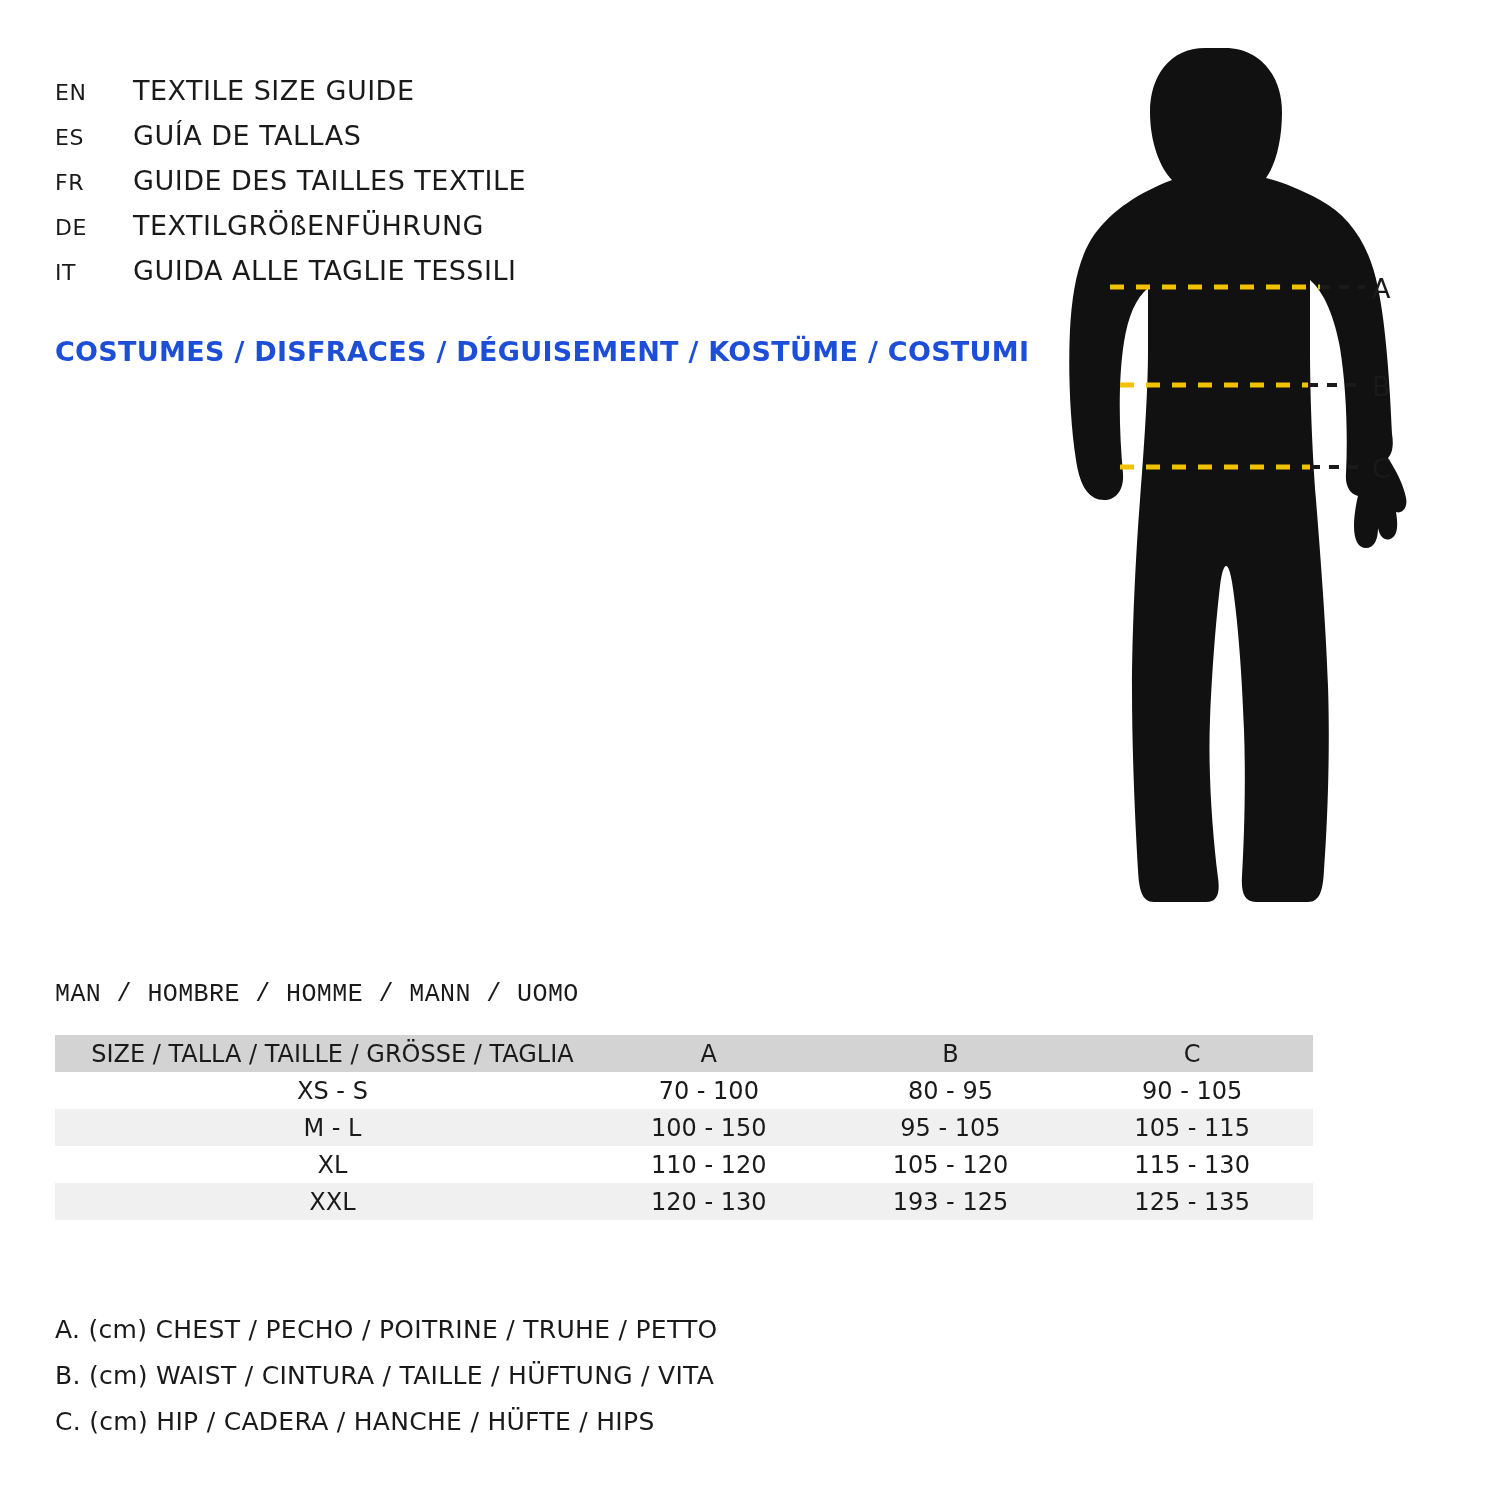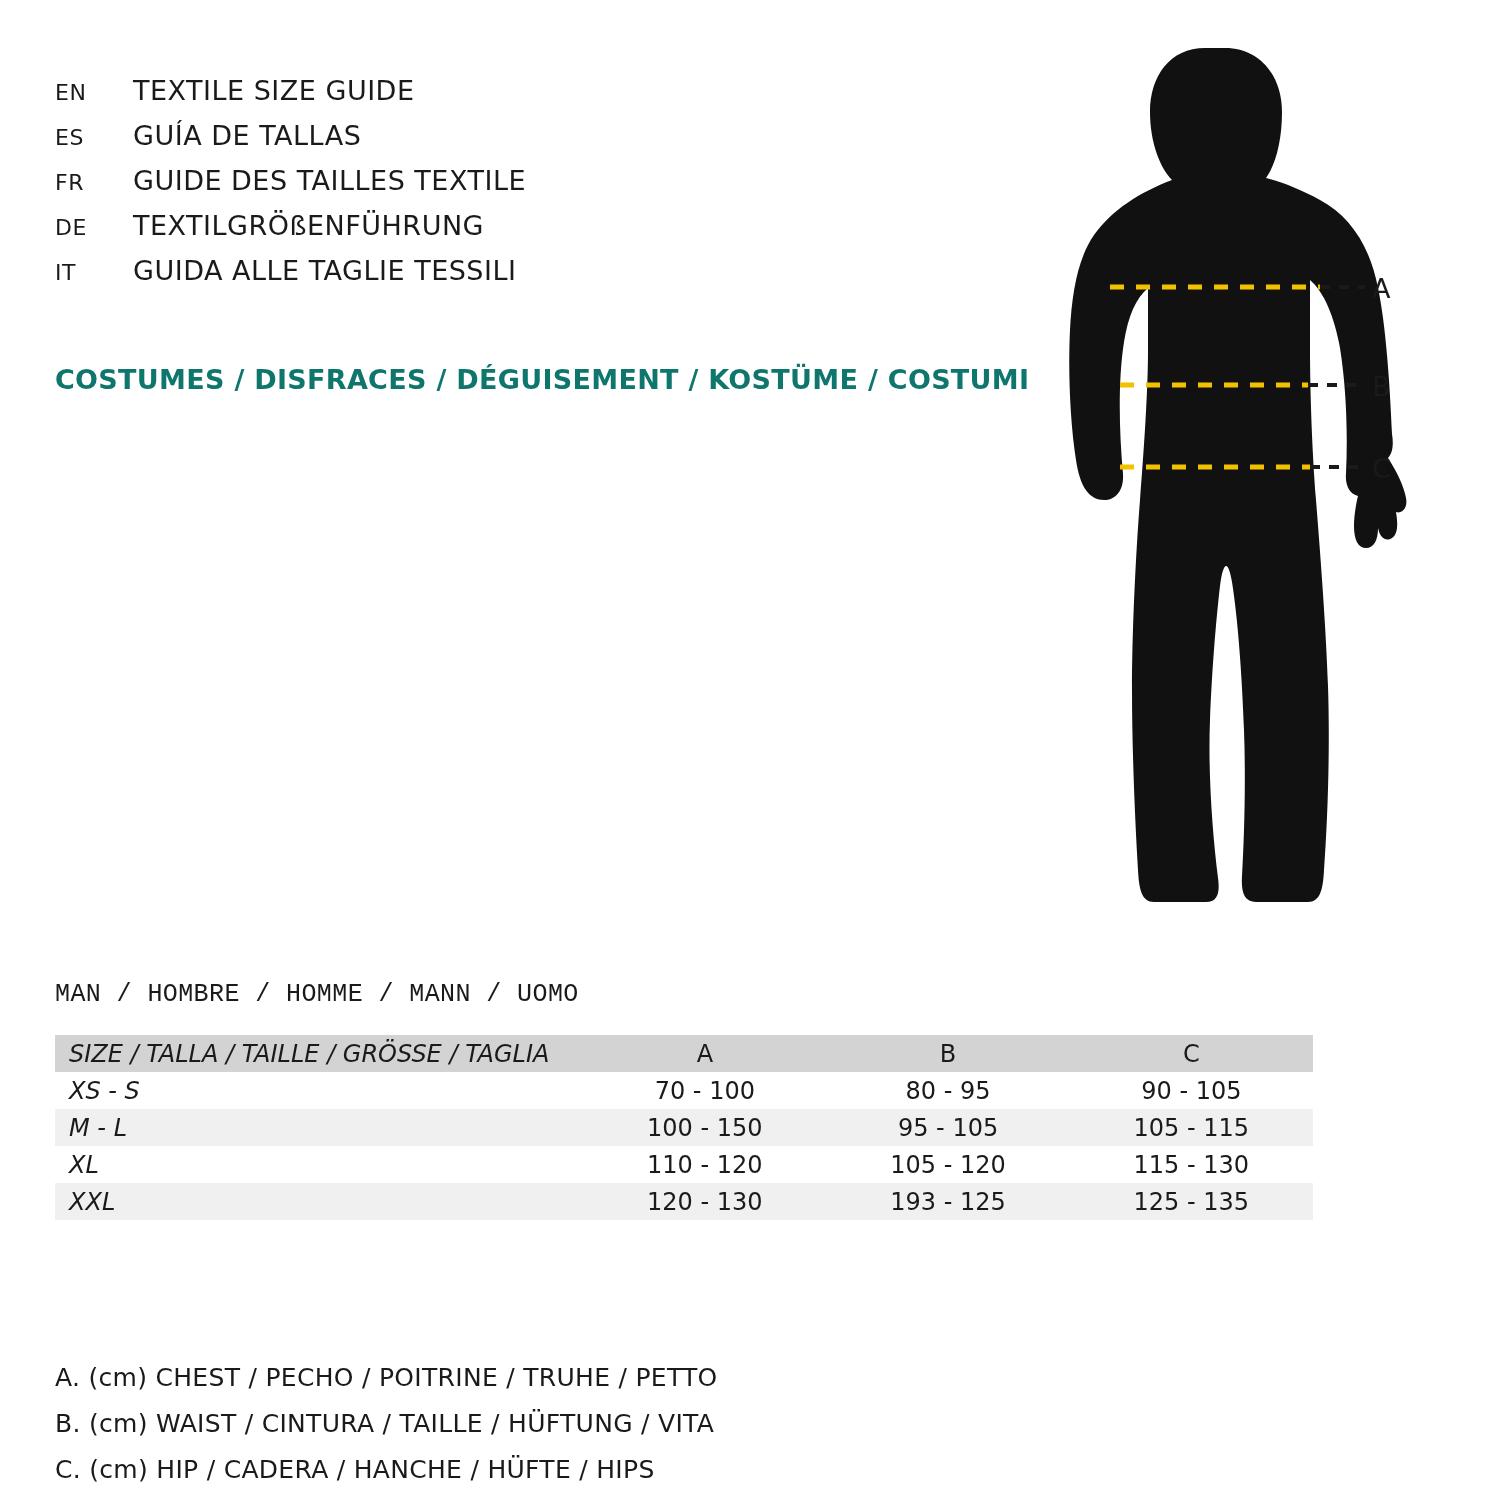--- a/index.html
+++ b/index.html
@@ -45,23 +45,22 @@
     color: #1a1a1a;
     white-space: nowrap;
   }
   .costumes-line {
     position: absolute;
     left: 55px;
     top: 336px;
     font-size: 27px;
     font-weight: bold;
     letter-spacing: 0.3px;
-    color: #0f766e;
+    color: #1d4ed8;
     white-space: nowrap;
-    margin-top: 28px;
   }
 
   
   .figure-wrap {
     position: absolute;
     left: 1020px;
     top: 30px;
     width: 420px;
     height: 900px;
   }
@@ -98,24 +97,23 @@
   }
   table.size-table th,
   table.size-table td {
     padding: 0;
     height: 37px;
     font-weight: normal;
     vertical-align: middle;
   }
   table.size-table th.first-col,
   table.size-table td.first-col {
-    text-align: left;
-    padding-left: 14px;
+    text-align: center;
+    padding-left: 22px;
     width: 520px;
-    font-style: italic;
   }
   table.size-table th.val,
   table.size-table td.val {
     text-align: center;
     width: 246px;
   }
   tr.head-row {
     background: #d3d3d3;
   }
   tr.row-alt {
@@ -123,21 +121,20 @@
   }
   tr.row-plain {
     background: #ffffff;
   }
 
   
   .legend {
     position: absolute;
     left: 55px;
     top: 1315px;
-    margin-top: 48px;
   }
   .legend-row {
     font-size: 25px;
     letter-spacing: 0.3px;
     color: #1a1a1a;
     height: 46px;
     white-space: nowrap;
   }
 </style>
 </head>

